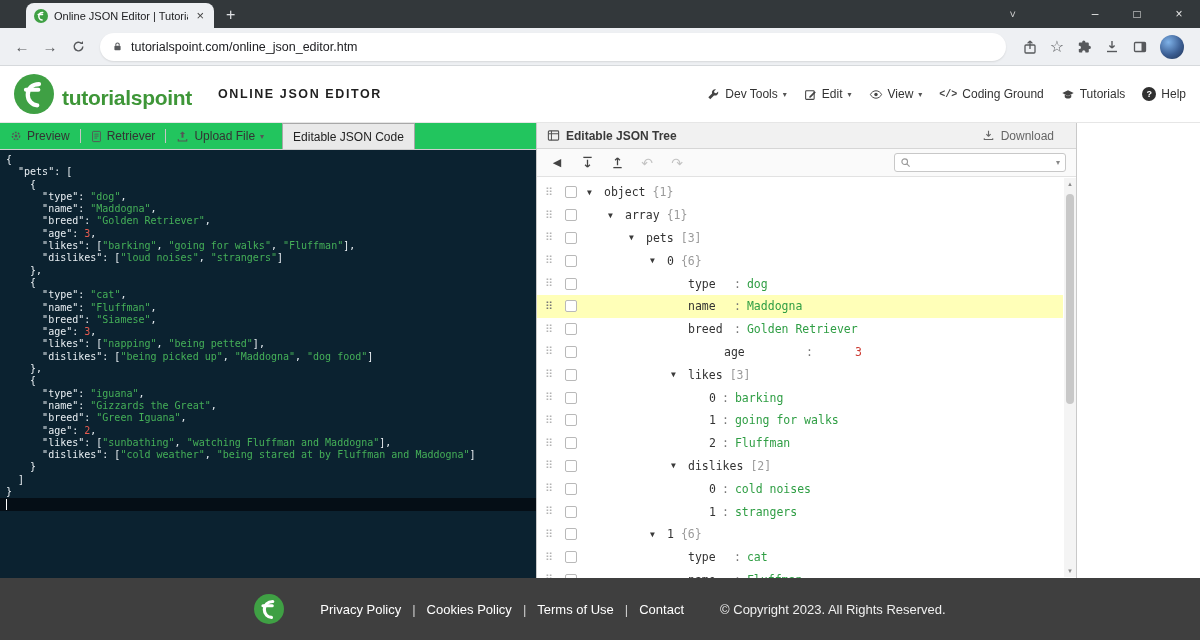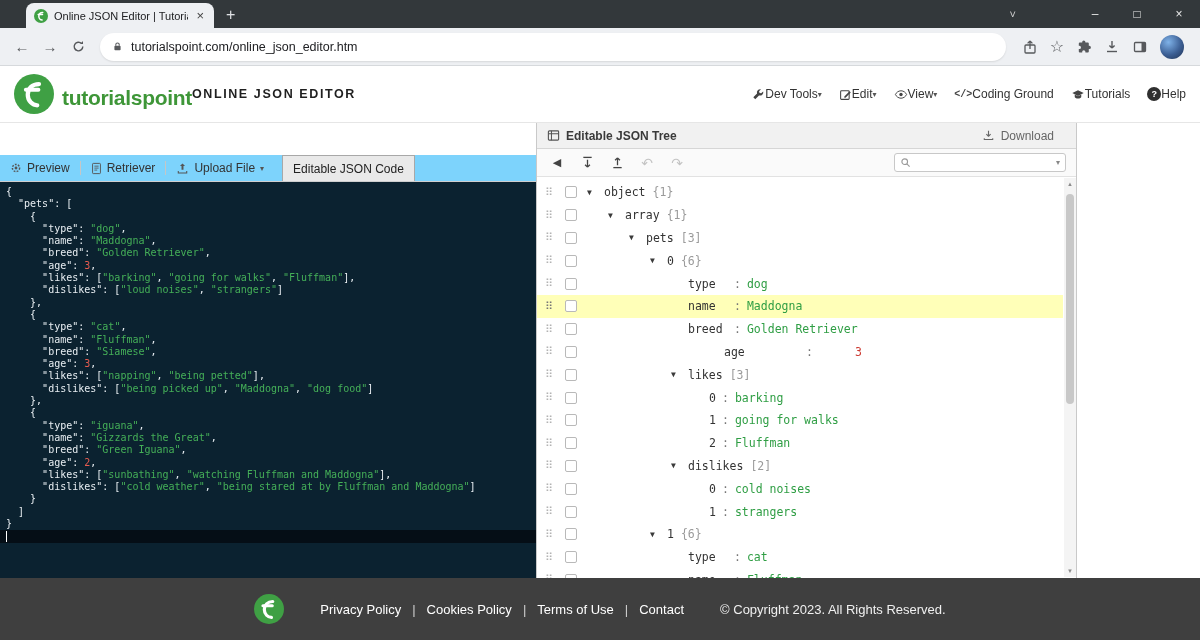--- a/index.html
+++ b/index.html
@@ -23,34 +23,34 @@
   .omnibox { flex:1; height:28px; background:#fff; border-radius:14px; display:flex; align-items:center; gap:8px;
              padding:0 12px; margin:0 8px; box-shadow:0 1px 2px rgba(0,0,0,.10); }
   .url { font-size:12.5px; color:#202124; }
   .nav-right { display:flex; align-items:center; gap:12px; padding:0 8px; }
   .avatar { width:24px; height:24px; border-radius:50%; background:radial-gradient(circle at 35% 30%, #7fb2e8 0%, #3c5f94 55%, #1f3050 100%); }
 
   
   .siteheader { height:57px; background:#fff; border-bottom:1px solid #e6e6e6; display:flex; align-items:center; padding:0 14px; }
   .brand { display:flex; align-items:center; gap:8px; }
   .brand-word { font-size:21px; font-weight:bold; color:#3E9638; letter-spacing:-.3px;margin-top:8px; }
-  .page-title { font-size:12.5px; font-weight:bold; letter-spacing:1.6px; color:#1f1f1f; }
+  .page-title { margin-left:26px; font-size:12.5px; font-weight:bold; letter-spacing:1.6px; color:#1f1f1f; }
   .menu { margin-left:auto; display:flex; align-items:center; gap:17px; font-size:12px; color:#333; }
-  .menu-item { display:flex; align-items:center; white-space:nowrap; }
+  .menu-item { display:flex; align-items:center; gap:5px; white-space:nowrap; }
   .caret { font-size:8px; color:#555; }
   .code-glyph { font-family:"Liberation Mono", monospace; font-size:10px; font-weight:bold; color:#444; }
   .help-circle { width:14px; height:14px; border-radius:50%; background:#2f2f2f; color:#fff; font-size:9px; font-weight:bold;
                  display:flex; align-items:center; justify-content:center; }
 
   
   .main { position:absolute; top:123px; left:0; right:0; bottom:62px; display:flex; }
 
   .left-panel { width:537px; display:flex; flex-direction:column; border-right:1px solid #c9c9c9; }
-  .left-toolbar { height:27px; background:#7dd3fc; border-bottom:1px solid #cfcfcf; display:flex; align-items:stretch;
-                  font-size:12px; color:#333;margin-top:32px; }
+  .left-toolbar { height:27px; background:#22c55e; border-bottom:1px solid #cfcfcf; display:flex; align-items:stretch;
+                  font-size:12px; color:#333; }
   .ltb { display:flex; align-items:center; gap:5px; padding:0 10px; }
   .vsep { width:1px; background:#c6c6c6; margin:6px 0; }
   .code-tab { margin-left:8px; display:flex; align-items:center; padding:0 10px; background:#e9e9e9;
               border:1px solid #a8a8a8; border-bottom:none; font-size:12px; color:#222; }
 
   .code-editor { flex:1; background:#0b2230; font-family:"DejaVu Sans Mono", monospace; font-size:10px;
                  line-height:12.3px; color:#e8eef2; padding:4px 0 0 6px; overflow:hidden; position:relative; }
   .cl { white-space:pre; height:12.3px; }
   .tok-w { color:#e8eef2; } .tok-g { color:#45b058; } .tok-r { color:#e65b4f; }
   .cursor-line { background:#050e16; height:13px; margin-left:-6px; padding-left:6px; position:relative; }

